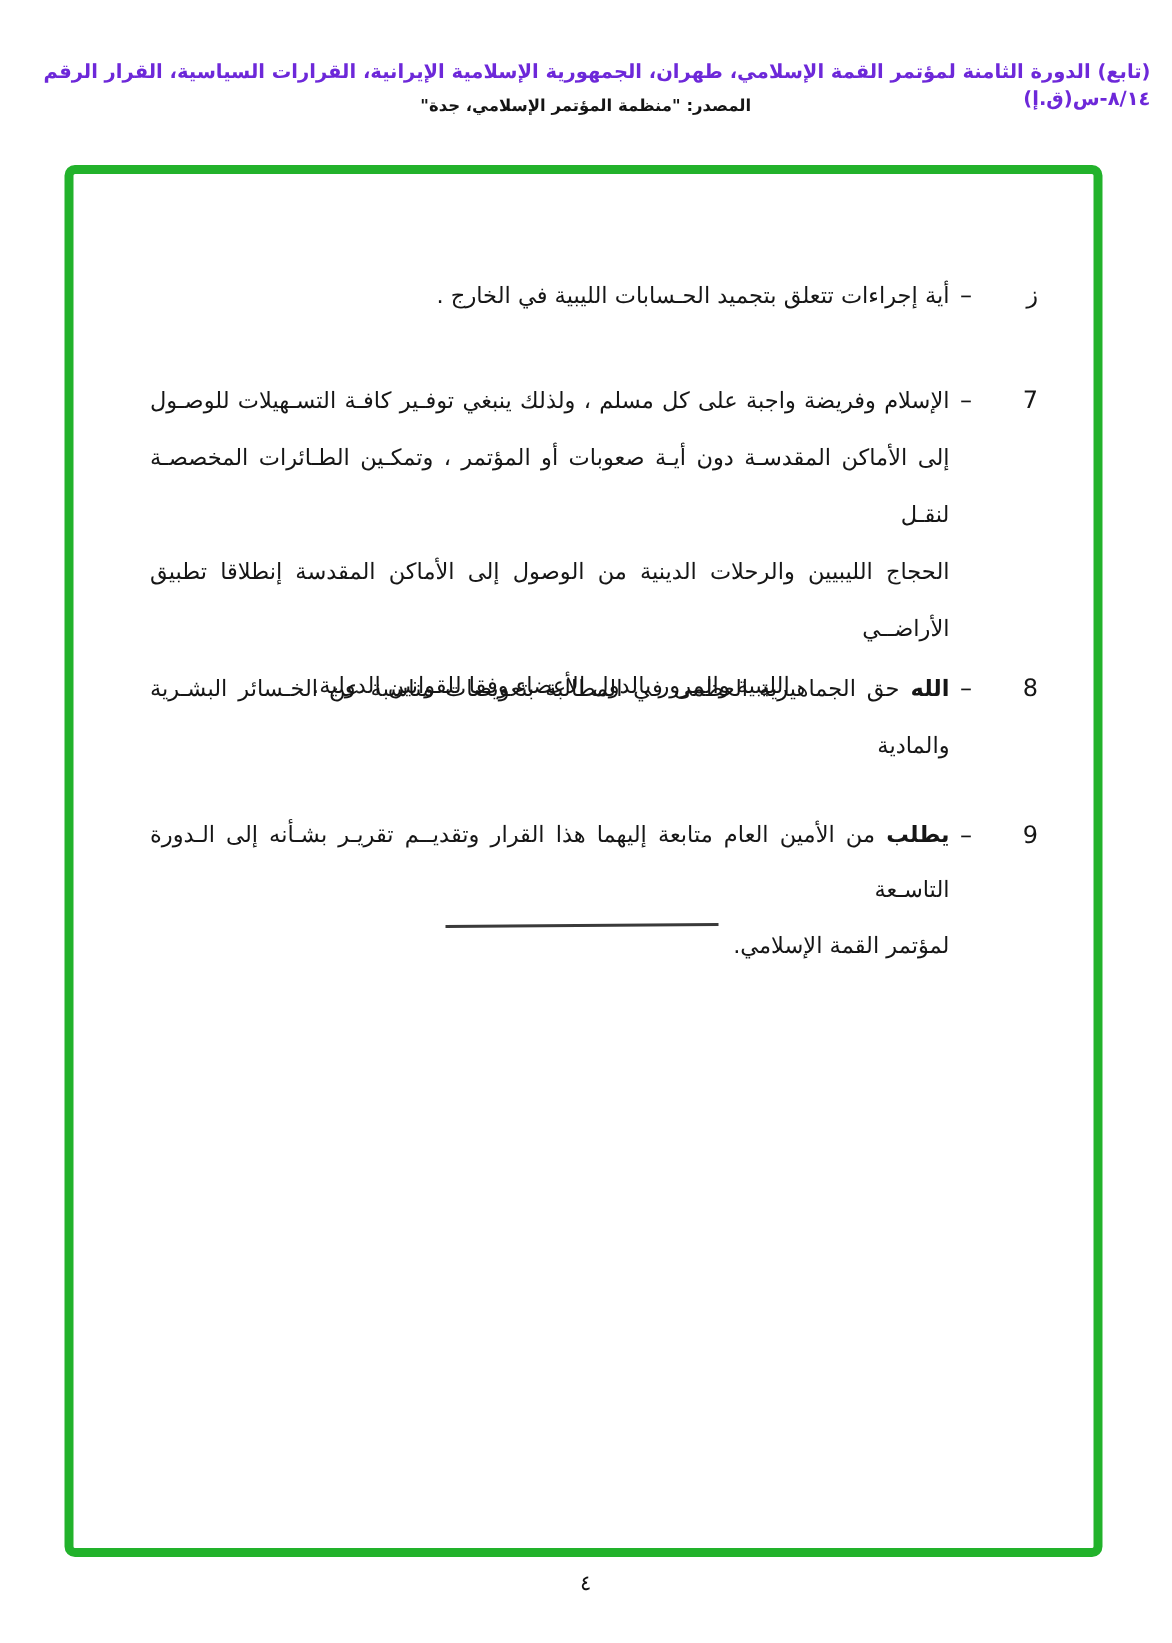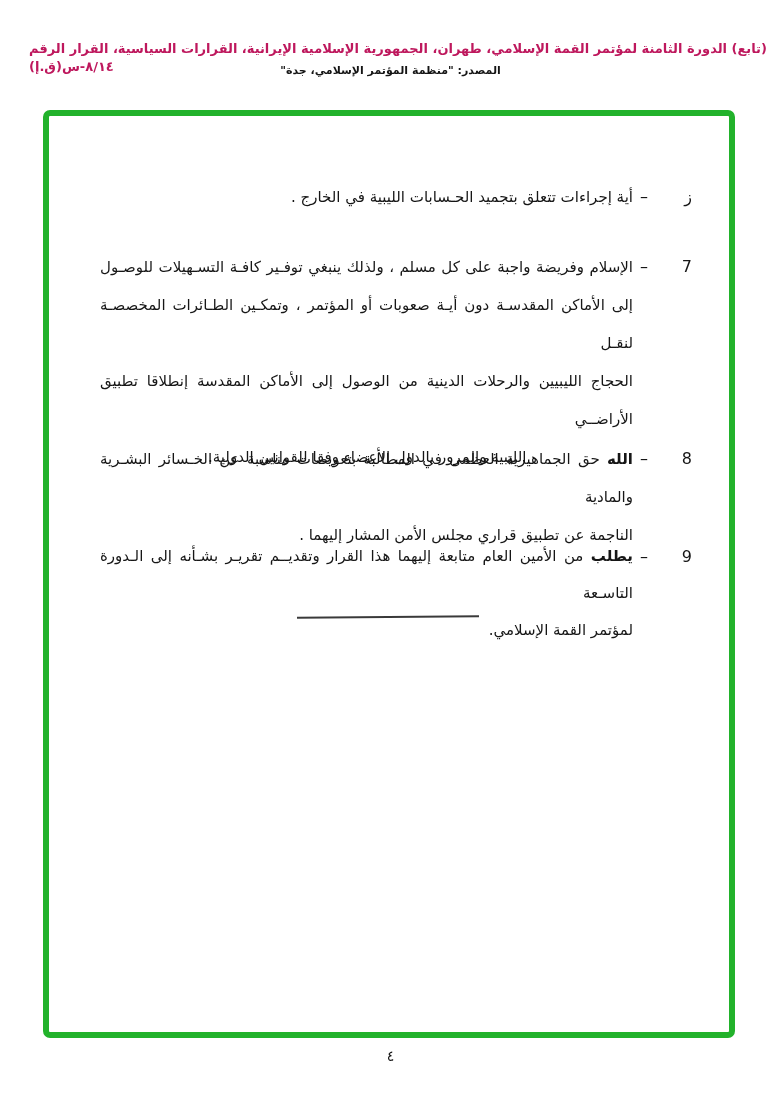--- a/index.html
+++ b/index.html
@@ -7,23 +7,23 @@
     position:relative;
     width:781px;height:1095px;
     background:#ffffff;
     font-family:"DejaVu Sans",sans-serif;
     color:#111;
     overflow:hidden;
   }
   
   .hdr1{
     position:absolute;top:40px;left:29px;right:14px;
-    direction:rtl;text-align:left;
+    direction:rtl;text-align:right;
     font-weight:bold;font-size:13px;line-height:18px;
-    color:#be185d;
+    color:#6d28d9;
     letter-spacing:0px;
   }
   .hdr2{
     position:absolute;top:63px;left:100px;right:100px;
     direction:rtl;text-align:center;
     font-weight:bold;font-size:11px;line-height:16px;
     color:#141414;
   }
   
   .frame{
@@ -87,21 +87,20 @@
     <div class="just">الحجاج الليبيين والرحلات الدينية من الوصول إلى الأماكن المقدسة إنطلاقا تطبيق الأراضــي</div>
     <div class="line5-shift">الليبية والمرور بالدول الأعضاء وفقا للقوانين الدولية.</div>
   </div>
 
   <div class="marker" style="top:444px">
     <span>8</span>
       <span>–</span>
   </div>
   <div class="txtcol" style="top:440px">
     <div class="just"><span class="kw">الله</span><span> حق الجماهيرية العظمى في المطالبة بتعويضات مناسبة عن الخـسائر البشـرية والمادية</span></div>
-    <div class="start">الناجمة عن تطبيق قراري مجلس الأمن المشار إليهما .</div>
   </div>
 
   <div class="marker" style="top:542px">
     <span>9</span>
       <span>–</span>
   </div>
   <div class="txtcol" style="top:538px;line-height:37px">
     <div class="just"><span class="kw">يطلب</span><span> من الأمين العام متابعة إليهما هذا القرار وتقديــم تقريـر بشـأنه إلى الـدورة التاسـعة</span></div>
     <div class="start">لمؤتمر القمة الإسلامي.</div>
   </div>

